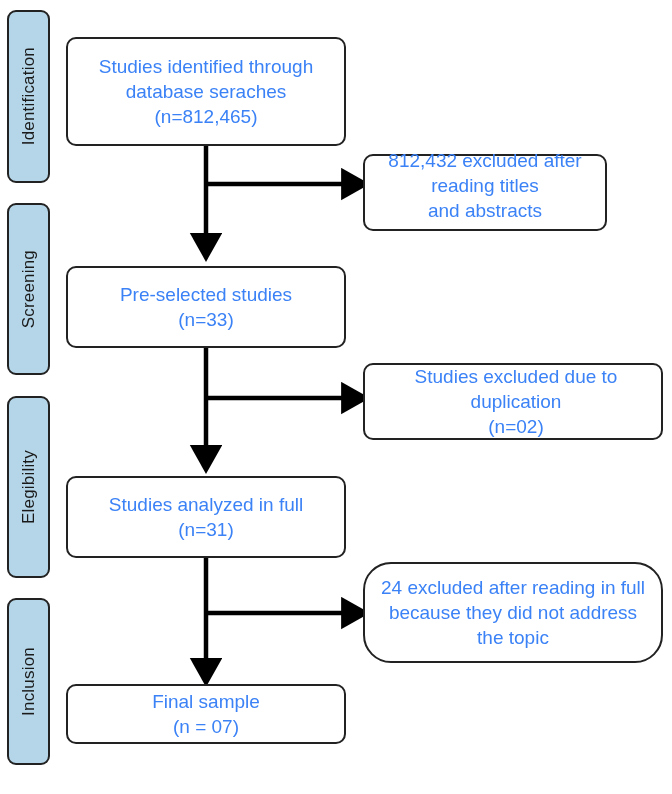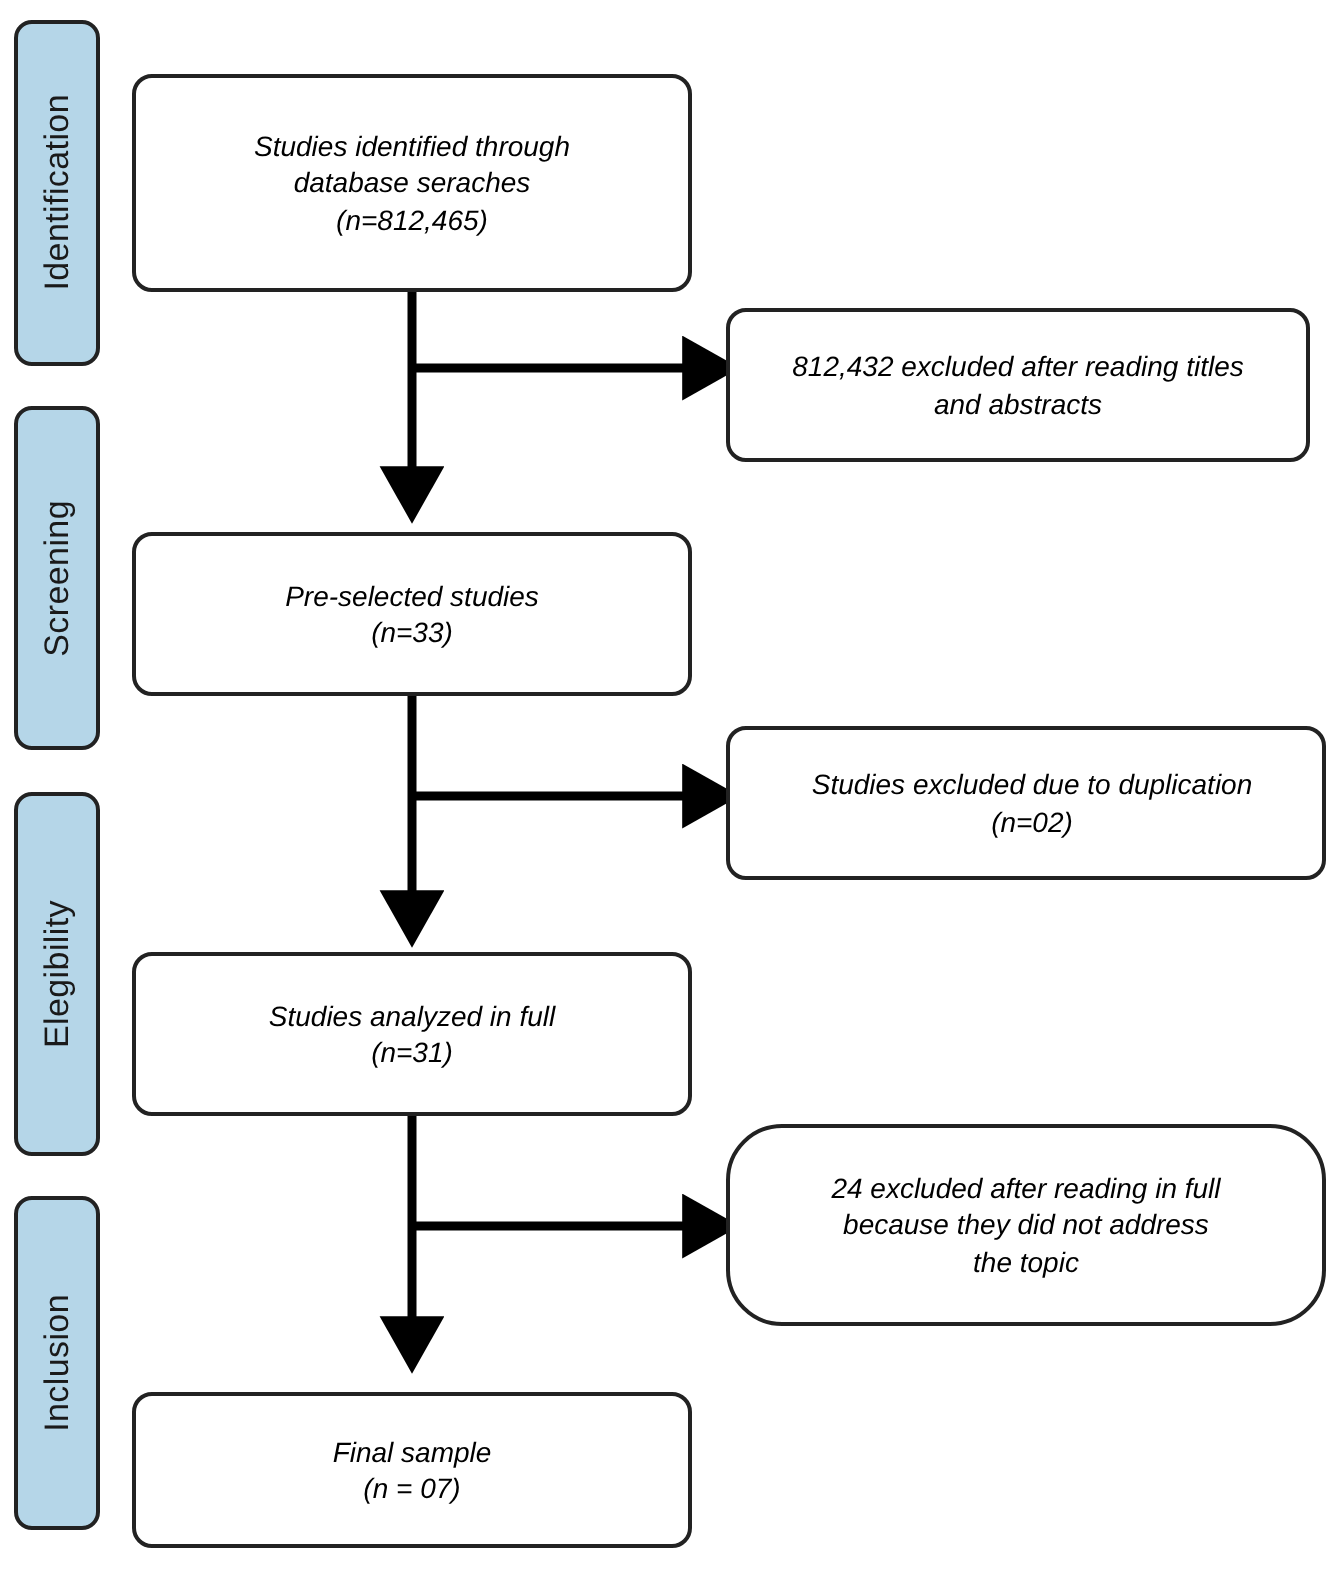--- a/index.html
+++ b/index.html
@@ -49,25 +49,24 @@
     background: #ffffff;
     border: 2px solid #222222;
     border-radius: 10px;
     display: flex;
     align-items: center;
     justify-content: center;
     text-align: center;
     padding: 6px 10px;
   }
   .flow-box .box-text {
-    font-size: 14px;
+    font-size: 19px;
     line-height: 1.32;
-    color: #000000;
+    color: #3b82f6;
     white-space: pre-line;
-    font-style: italic;
   }
 </style>
 </head>
 <body>
 
 <div id="diagram-root">
 
   <svg id="flow-svg" viewBox="0 0 672 794">
     <defs>
       <marker id="arrowhead" markerWidth="9" markerHeight="9" refX="2.2" refY="3.6" orient="auto" markerUnits="strokeWidth">
@@ -122,26 +121,26 @@
   <div class="flow-box" style="left:66px; top:266px; width:280px; height:82px;">
     <span class="box-text">Pre-selected studies
 (n=33)</span>
   </div>
 
   <div class="flow-box" style="left:66px; top:476px; width:280px; height:82px;">
     <span class="box-text">Studies analyzed in full
 (n=31)</span>
   </div>
 
-  <div class="flow-box" style="left:66px; top:684px; width:280px; height:78px;margin-top:12px;">
+  <div class="flow-box" style="left:66px; top:684px; width:280px; height:60px;">
     <span class="box-text">Final sample
 (n = 07)</span>
   </div>
 
-  <div class="flow-box" style="left:363px; top:154px; width:292px; height:77px;">
+  <div class="flow-box" style="left:363px; top:154px; width:244px; height:77px;align-items:flex-end;">
     <span class="box-text">812,432 excluded after reading titles
 and abstracts</span>
   </div>
 
   <div class="flow-box" style="left:363px; top:363px; width:300px; height:77px;padding-left:16px;">
     <span class="box-text">Studies excluded due to duplication
 (n=02)</span>
   </div>
 
   <div class="flow-box" style="left:363px; top:562px; width:300px; height:101px;border-radius:28px;">

